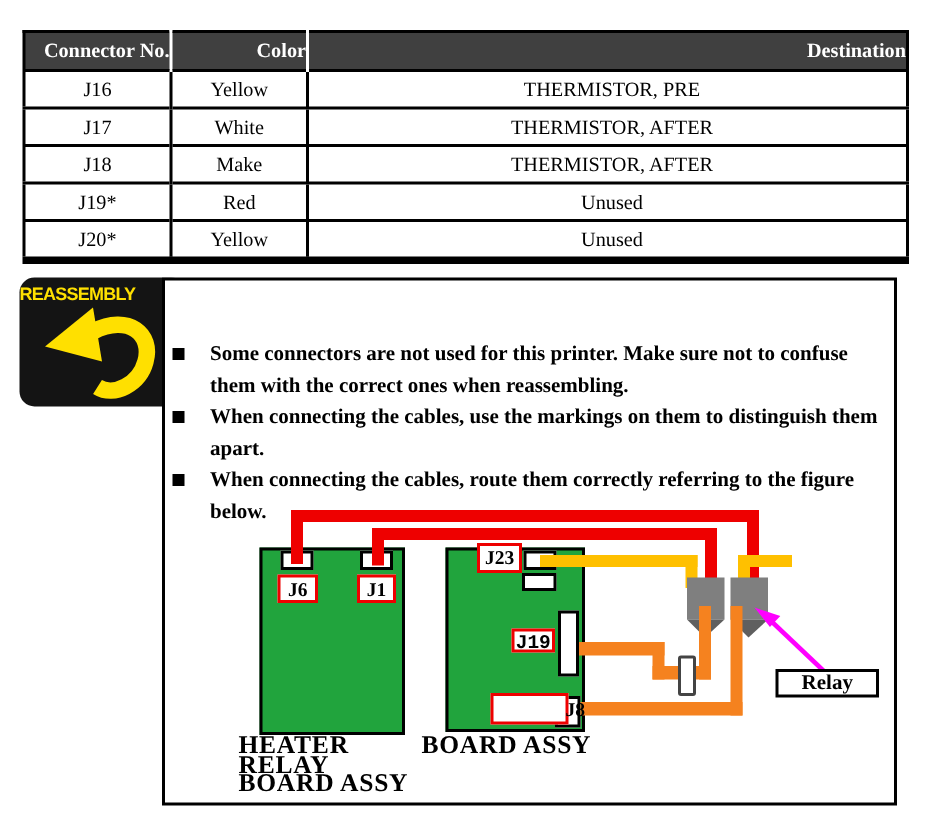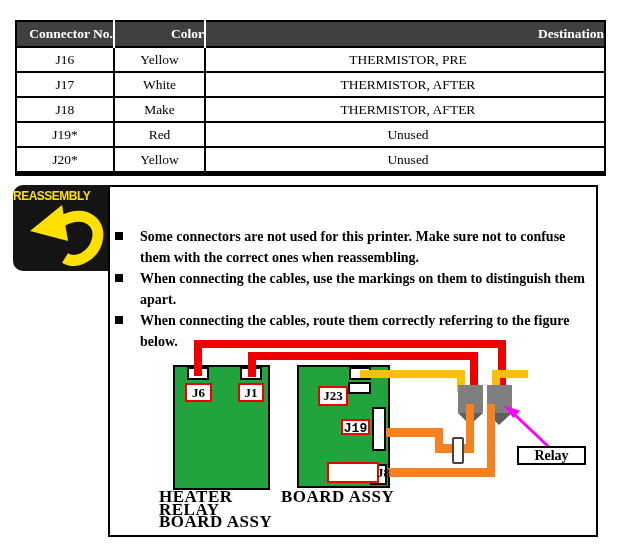--- a/index.html
+++ b/index.html
@@ -69,21 +69,21 @@
     position:absolute; left:452px; top:437px; width:12px; height:27px;
     background:#fff; border:2px solid #444; border-radius:2px; box-sizing:border-box;
   }
 
   .conn-label {
     position:absolute; background:#fff; border:2px solid #ee0000; box-sizing:border-box;
     font-weight:bold; font-size:13px; text-align:center; line-height:15px;
   }
   #label-j6  { left:185px; top:383px; width:27px; height:19px; }
   #label-j1  { left:238px; top:383px; width:26px; height:19px; }
-  #label-j23 { left:318px; top:362px; width:30px; height:20px; line-height:16px;margin-top:24px; }
+  #label-j23 { left:318px; top:362px; width:30px; height:20px; line-height:16px; }
   #label-j19 { left:341px; top:419px; width:29px; height:16px; line-height:16px;font-family:Liberation Mono, monospace; }
   #label-j8  { left:327px; top:462px; width:31px; height:21px; line-height:17px;padding-left:48px; }
 
   .board-caption {
     position:absolute; width:124px; text-align:left; font-weight:bold;
     font-size:17px; line-height:12.5px; letter-spacing:0.5px;
   }
   #caption-relay { left:159px; top:491px; }
   #caption-cont  { left:281px; top:491px; }
 

